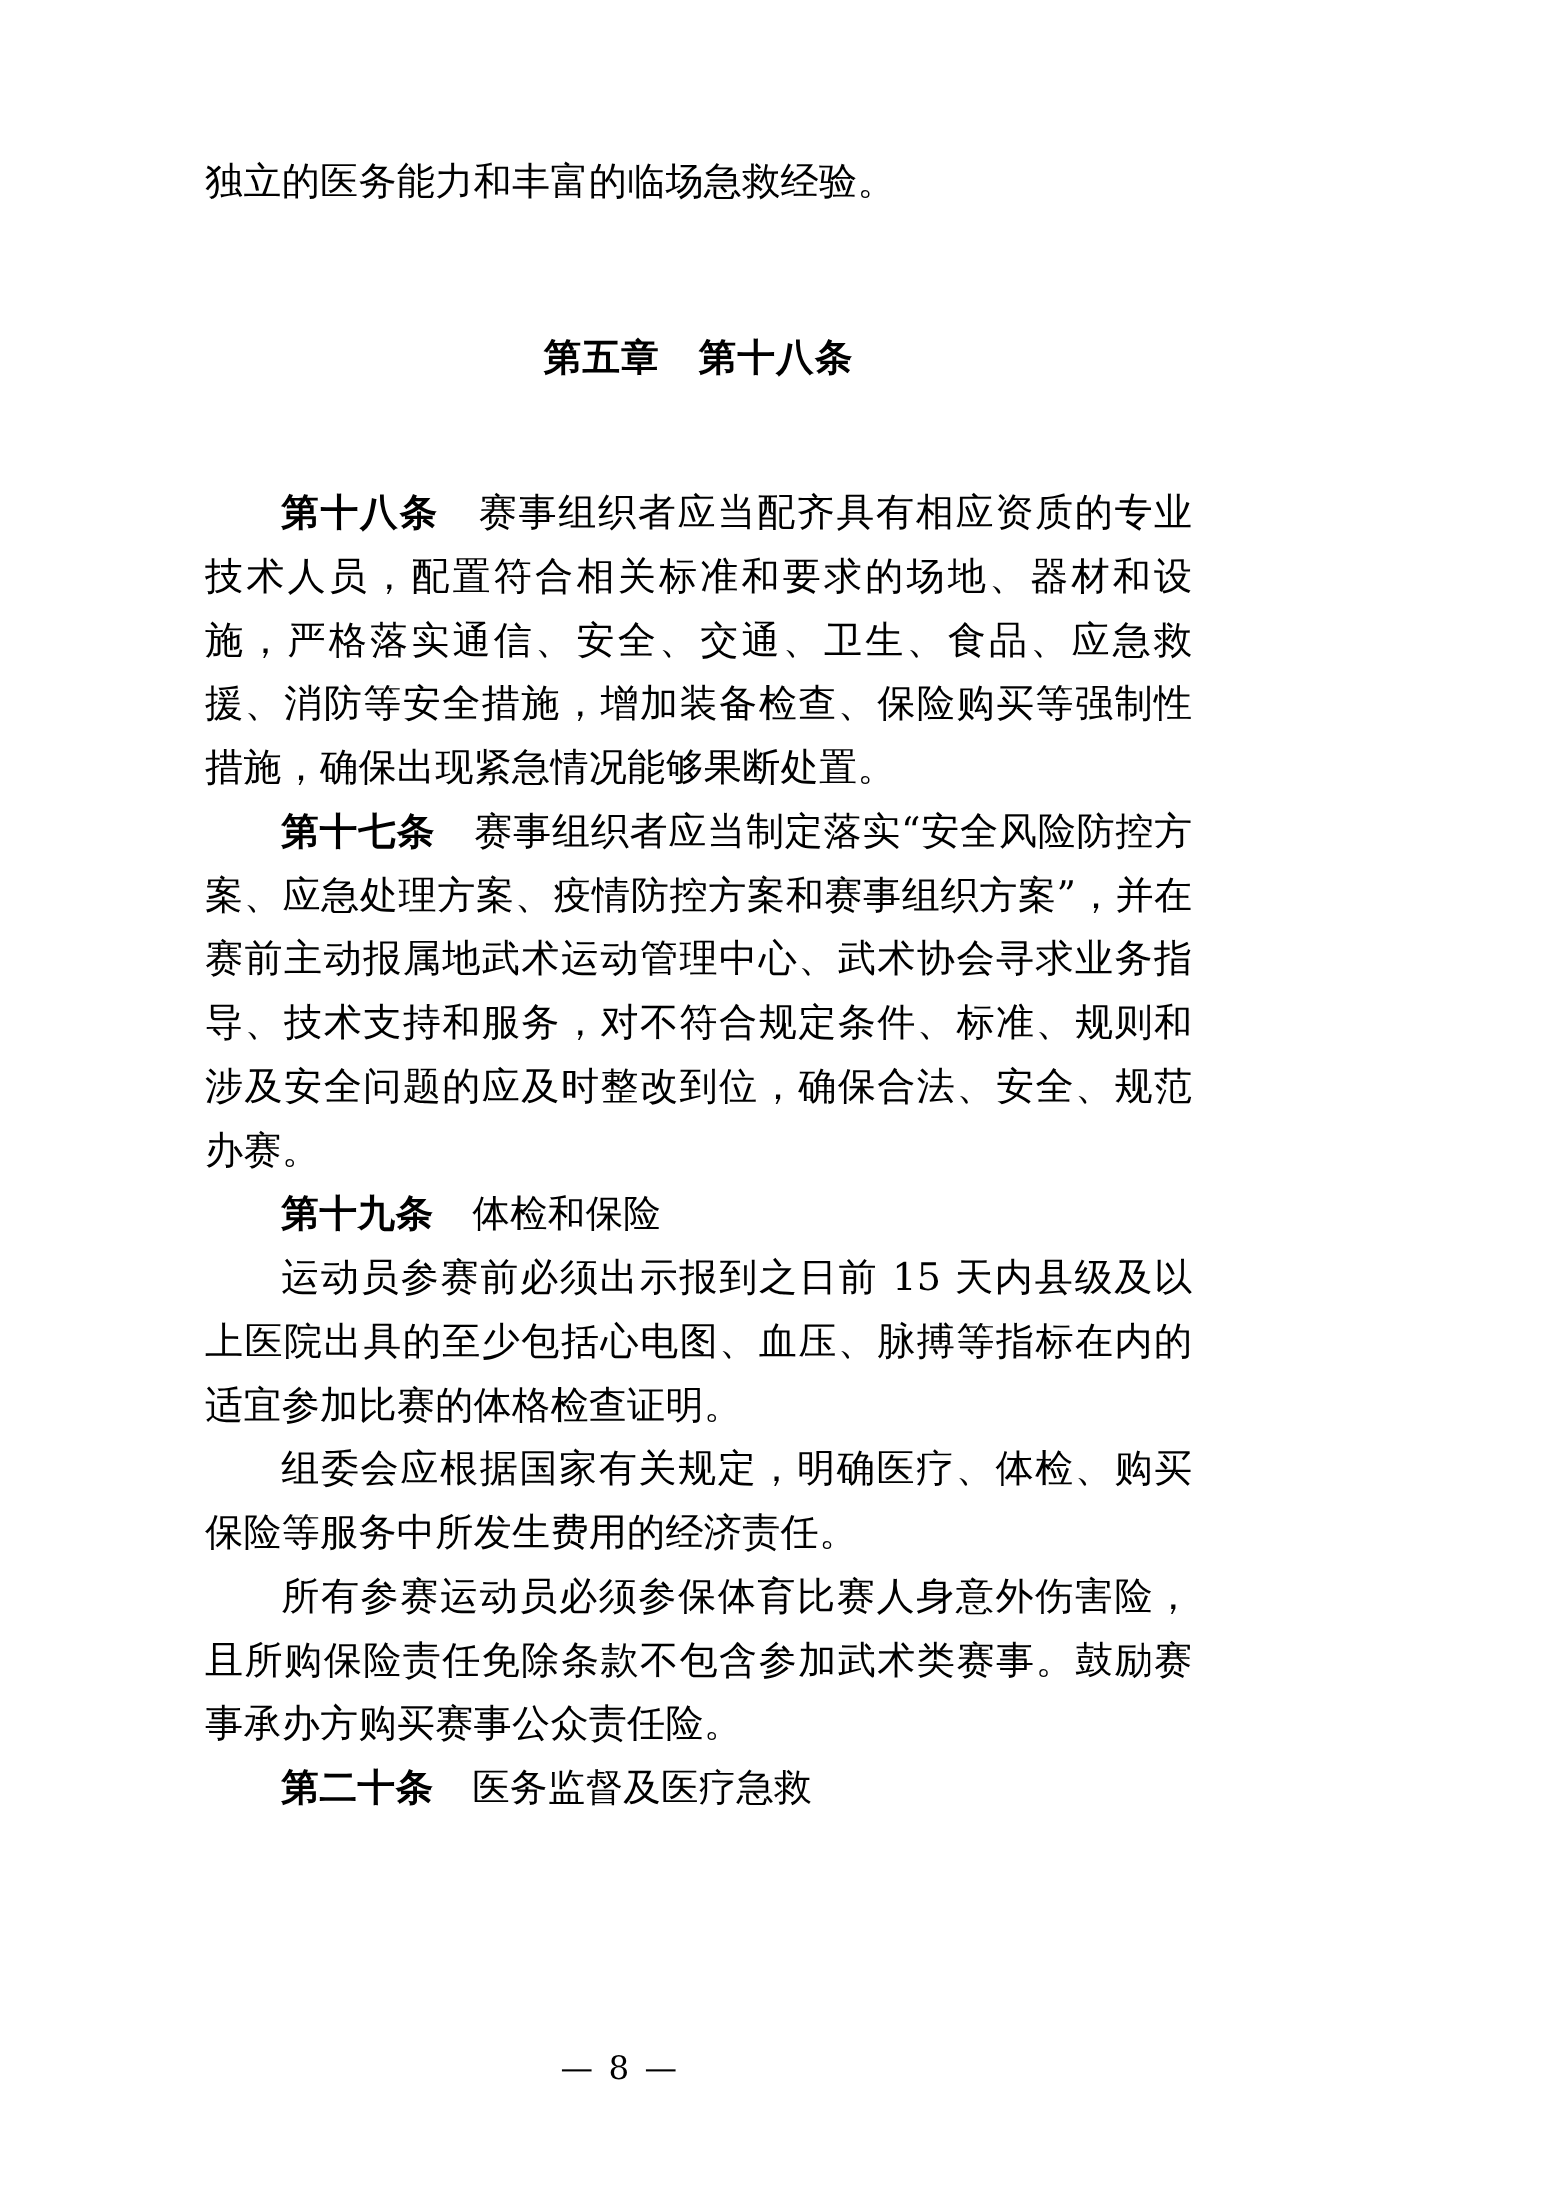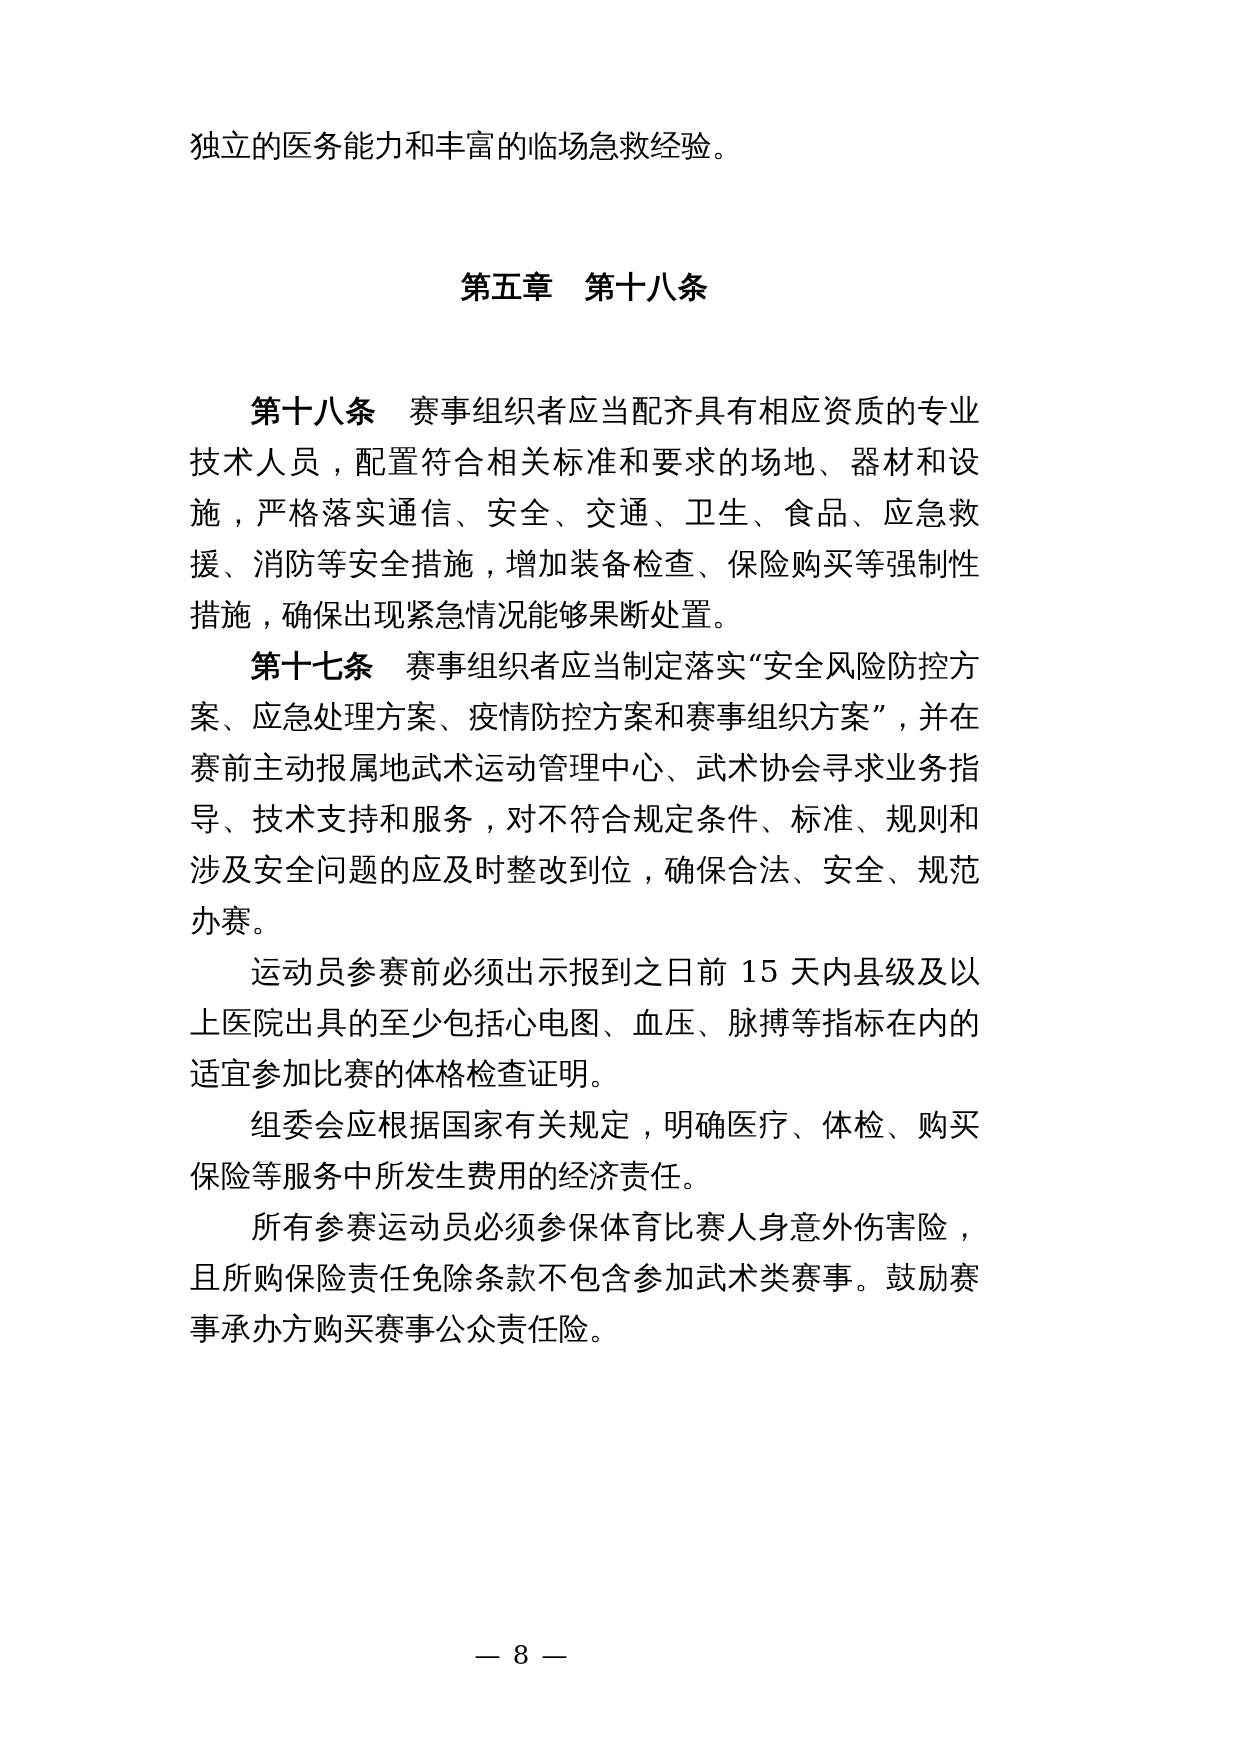--- a/index.html
+++ b/index.html
@@ -12,21 +12,20 @@
     color: #000000;
     -webkit-font-smoothing: antialiased;
   }
   .page {
     position: relative;
     width: 992px;
     height: 1754px;
     background: #ffffff;
     overflow: hidden;
     box-sizing: border-box;
-    margin-left: 26px;
   }
   .content {
     position: absolute;
     left: 164px;
     top: 120px;
     width: 790px;
   }
 
   
   .para {
@@ -100,24 +99,26 @@
     <div class="gap-lg"></div>
 
     <p class="chapter-heading">第五章　第十八条</p>
 
     <div class="gap-md"></div>
 
     <p class="para indent"><span class="art-label">第十八条</span><span>　</span><span>赛事组织者应当配齐具有相应资质的专业技术人员，配置符合相关标准和要求的场地、器材和设施，严格落实通信、安全、交通、卫生、食品、应急救援、消防等安全措施，增加装备检查、保险购买等强制性措施，确保出现紧急情况能够果断处置。</span></p>
 
     <p class="para indent"><span class="art-label">第十七条</span><span>　</span><span>赛事组织者应当制定落实“安全风险防控方案、应急处理方案、疫情防控方案和赛事组织方案”，并在赛前主动报属地武术运动管理中心、武术协会寻求业务指导、技术支持和服务，对不符合规定条件、标准、规则和涉及安全问题的应及时整改到位，确保合法、安全、规范办赛。</span></p>
 
+    <p class="para indent"><span class="art-label">第十九条</span><span>　</span><span class="art-subtitle">体检和保险</span></p>
 
     <p class="para indent">运动员参赛前必须出示报到之日前 15 天内县级及以上医院出具的至少包括心电图、血压、脉搏等指标在内的适宜参加比赛的体格检查证明。</p>
     <p class="para indent">组委会应根据国家有关规定，明确医疗、体检、购买保险等服务中所发生费用的经济责任。</p>
     <p class="para indent">所有参赛运动员必须参保体育比赛人身意外伤害险，且所购保险责任免除条款不包含参加武术类赛事。鼓励赛事承办方购买赛事公众责任险。</p>
 
+    <p class="para indent"><span class="art-label">第二十条</span><span>　</span><span class="art-subtitle">医务监督及医疗急救</span></p>
 
 
   </div>
 
   <div class="page-footer">— 8 —</div>
 
 </div>
 
 </body></html>

